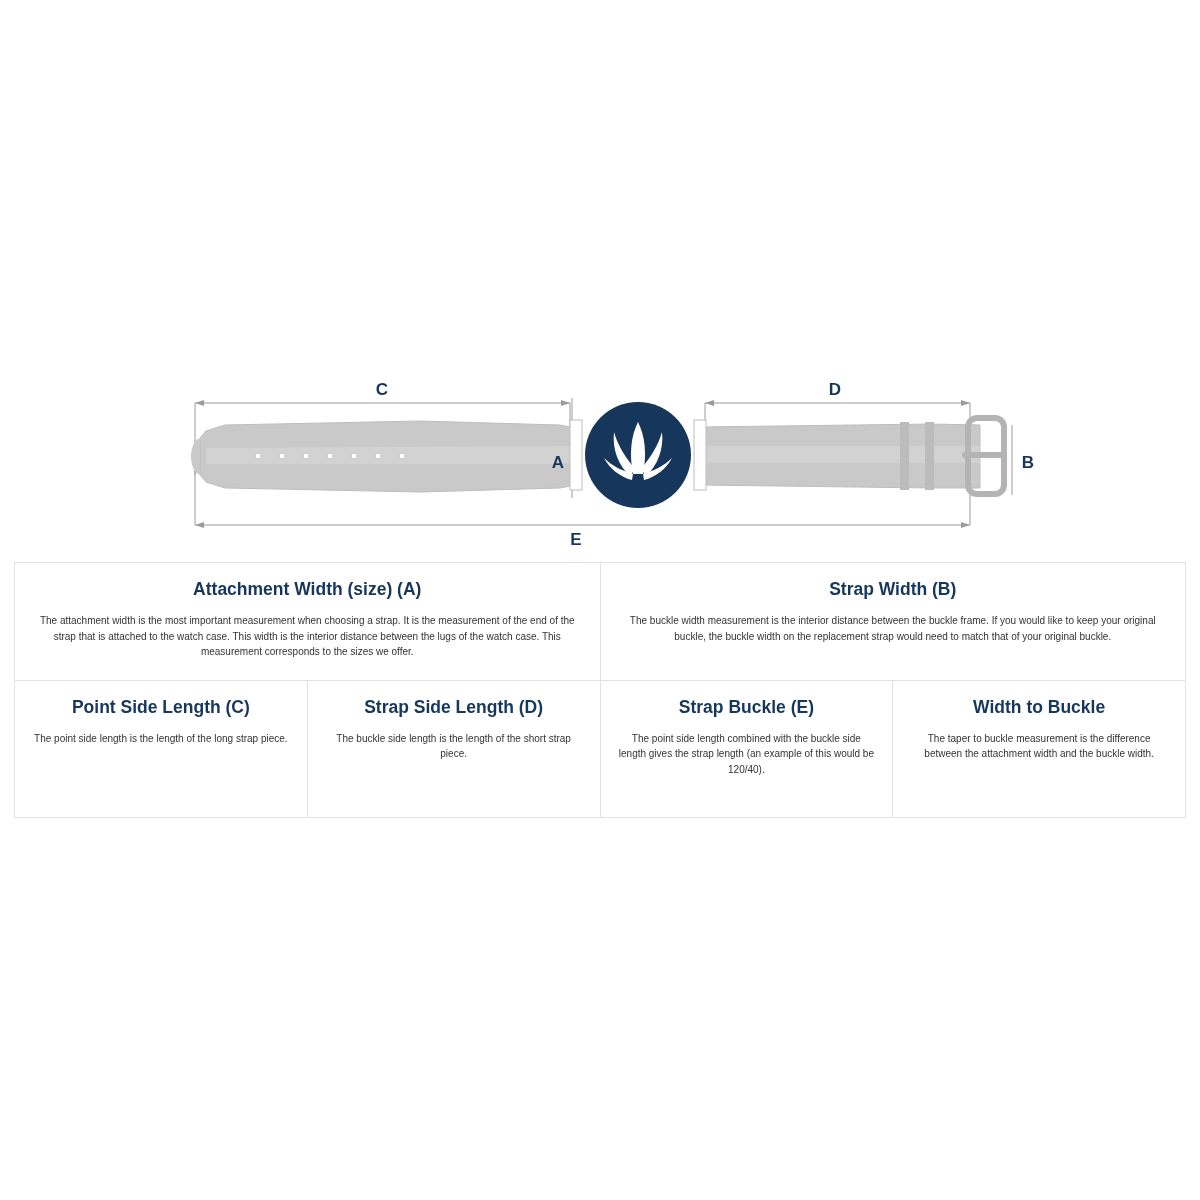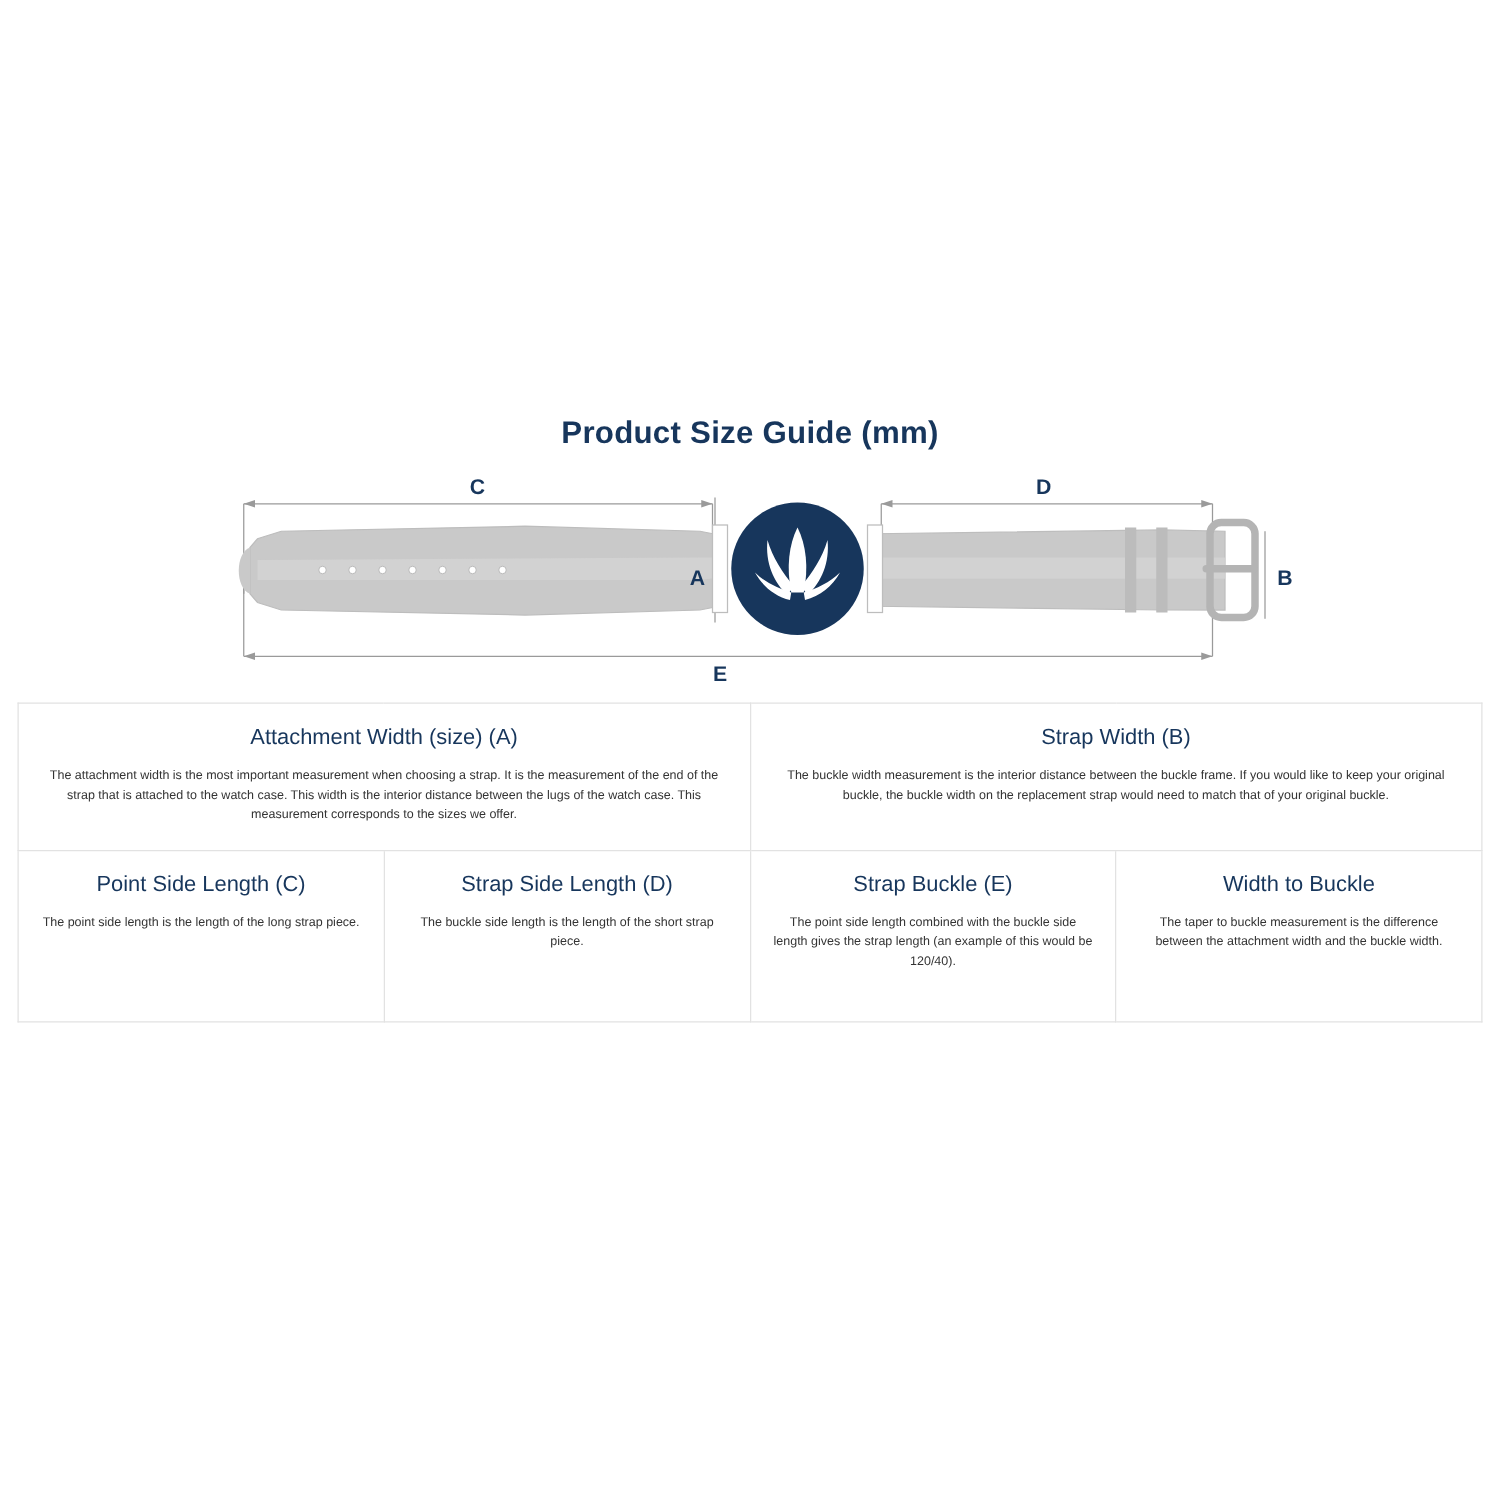--- a/index.html
+++ b/index.html
@@ -56,40 +56,39 @@
     border-collapse: collapse;
     table-layout: fixed;
   }
   .info-table td {
     border: 1px solid #e2e2e2;
     vertical-align: top;
     padding: 16px 18px 20px 18px;
   }
   .cell-title {
     font-size: 17.5px;
-    font-weight: normal;
+    font-weight: bold;
     color: #17365c;
     text-align: center;
     margin-bottom: 13px;
     line-height: 1.2;
   }
   .cell-body {
     font-size: 10px;
     line-height: 1.55;
     color: #333333;
     text-align: center;
   }
   .row2 td { padding-bottom: 40px; margin-left: 40px; }
 </style>
 </head>
 <body>
 
 <div id="page">
 
-  <div class="guide-title">Product Size Guide (mm)</div>
 
   <div class="diagram">
     <svg width="1200" height="185" viewBox="0 0 1200 185" xmlns="http://www.w3.org/2000/svg">
 
       <g stroke="#9a9a9a" stroke-width="1" fill="none">
 
         <line x1="195" y1="33" x2="195" y2="105"></line>
         <line x1="570" y1="33" x2="570" y2="105"></line>
         <line x1="195" y1="33" x2="570" y2="33"></line>
 

